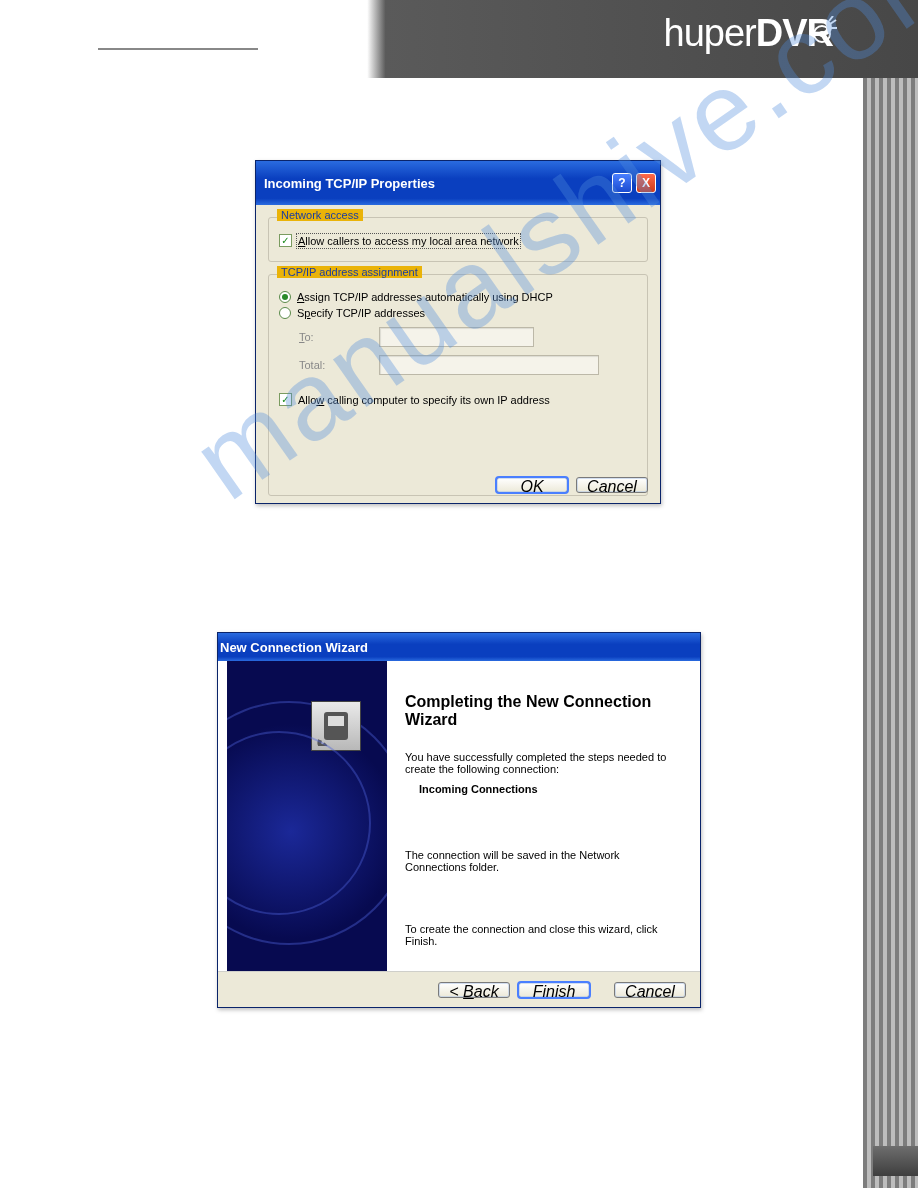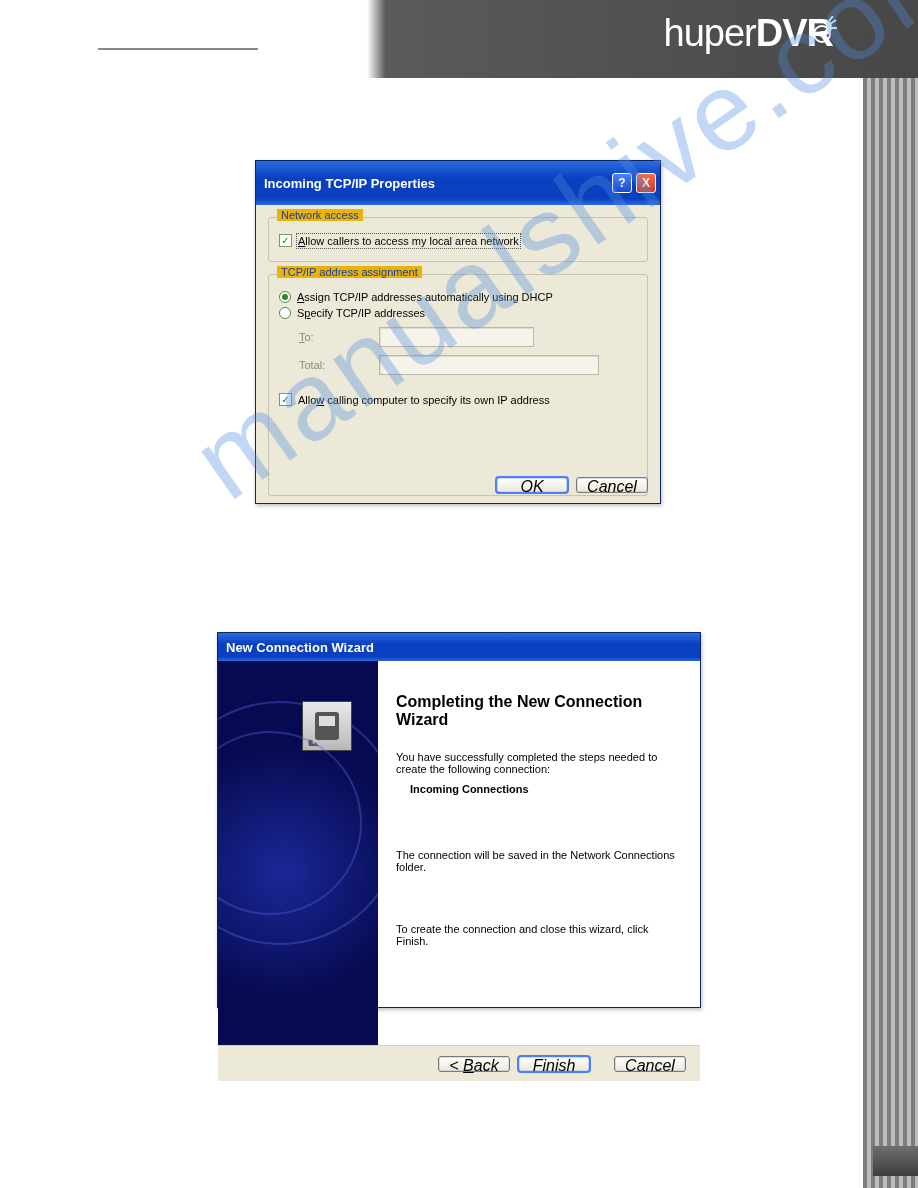--- a/index.html
+++ b/index.html
@@ -207,30 +207,31 @@
     width: 484px; height: 376px;
     border: 1px solid #0a246a;
     background: #ffffff;
     box-shadow: 1px 2px 4px rgba(0,0,0,0.25);
   }
   .d2-titlebar {
     height: 28px;
     background: linear-gradient(#2a6bdf, #0a3fbf 40%, #0a3fbf 85%, #2a6bdf);
     display: flex;
     align-items: center;
-    padding-left: 8px;
+    padding-left: 2px;
   }
   .d2-title {
     color: #fff;
     font-size: 13px;
     font-weight: 700;
   }
   .d2-body {
     display: flex;
-    height: 384px;
+    height: 310px;
+    margin-left: 9px;
   }
   .d2-side {
     width: 160px;
     background:
       radial-gradient(circle at 40% 55%, rgba(40,60,200,0.6) 0%, rgba(5,10,80,0) 55%),
       #070a50;
     position: relative;
     overflow: hidden;
   }
   .d2-side::before, .d2-side::after {

